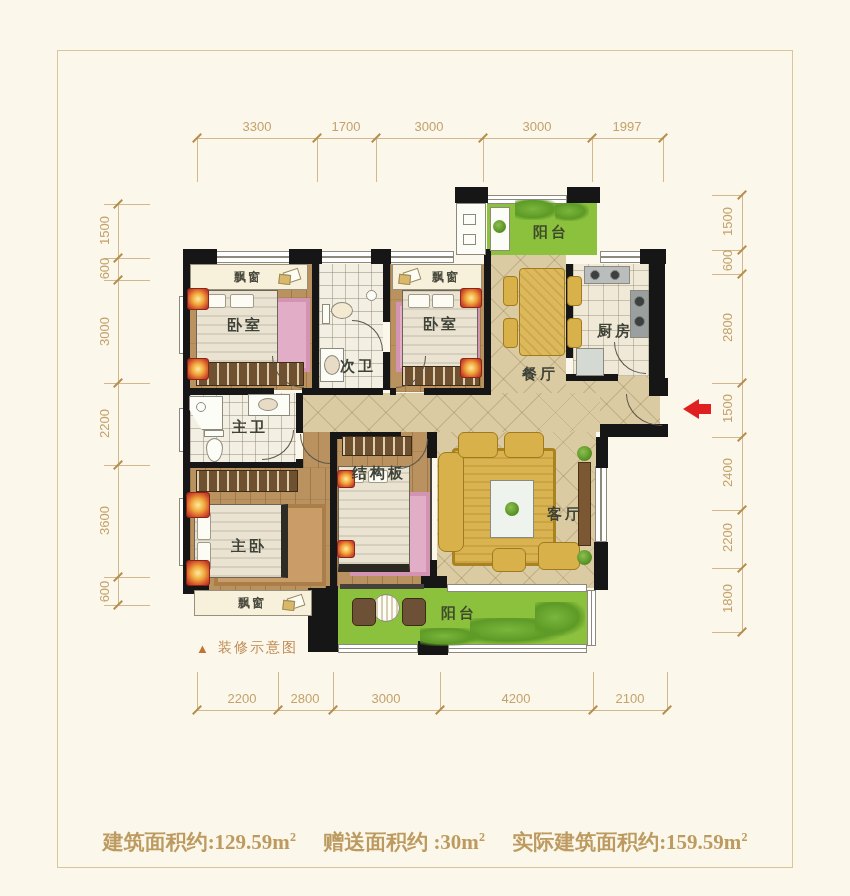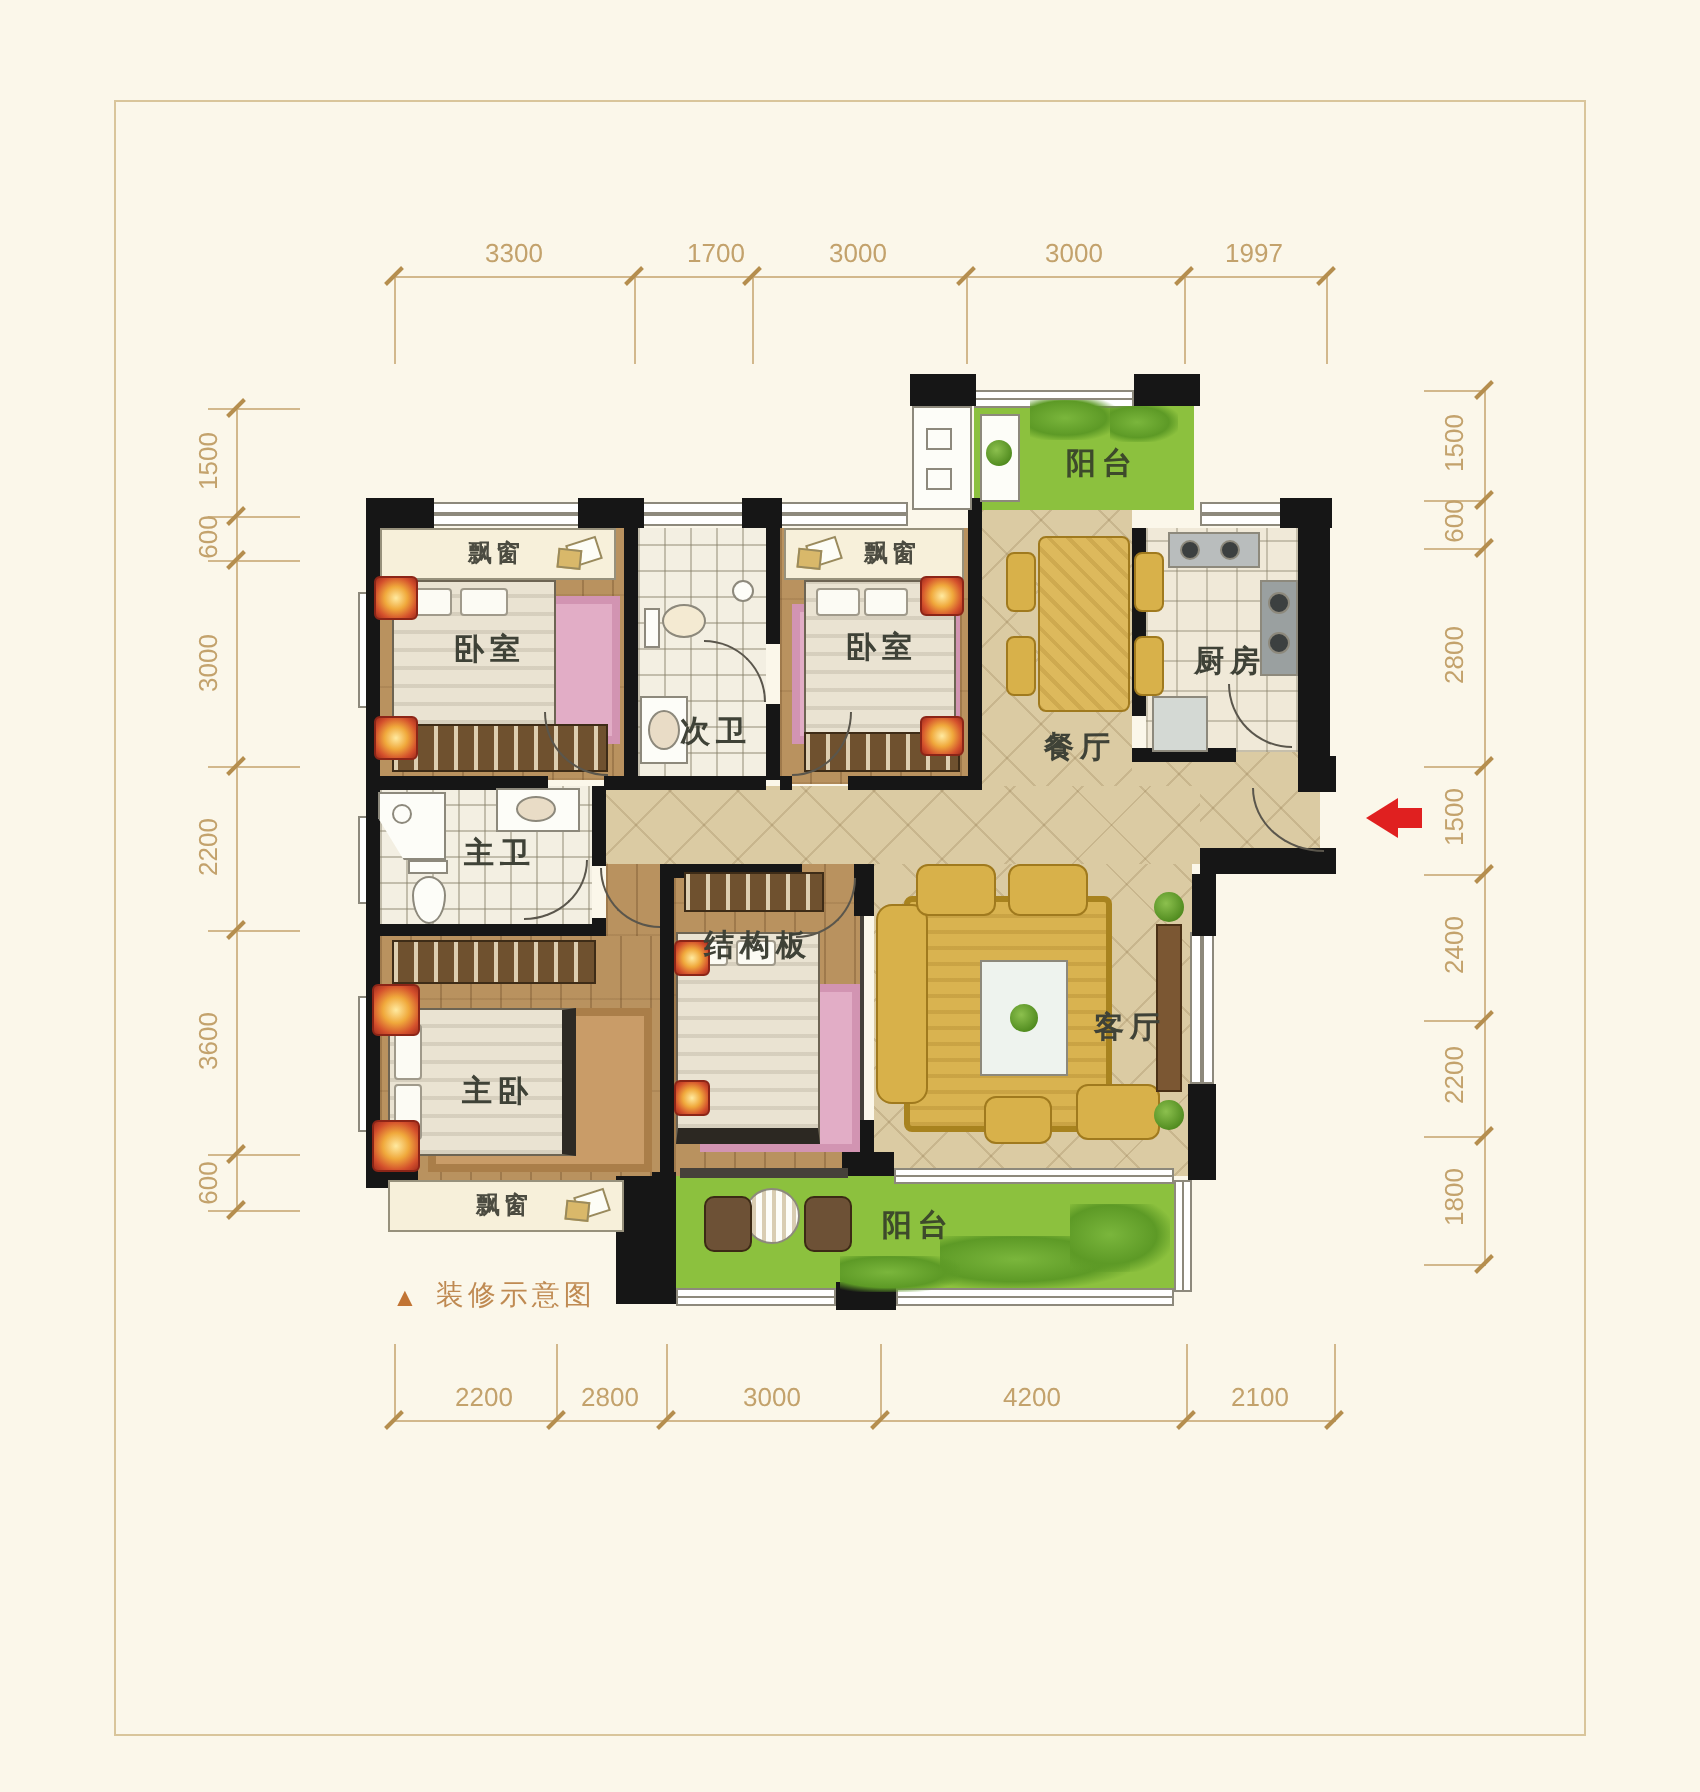--- a/index.html
+++ b/index.html
@@ -59,21 +59,21 @@
   <div class="dline" style="left:483px;top:138px;width:1px;height:44px"></div>
   <div class="dline" style="left:592px;top:138px;width:1px;height:44px"></div>
   <div class="dline" style="left:663px;top:138px;width:1px;height:44px"></div>
   <div class="tick" style="left:191px;top:137px"></div>
   <div class="tick" style="left:311px;top:137px"></div>
   <div class="tick" style="left:370px;top:137px"></div>
   <div class="tick" style="left:477px;top:137px"></div>
   <div class="tick" style="left:586px;top:137px"></div>
   <div class="tick" style="left:657px;top:137px"></div>
   <div class="dimnum" style="left:227px;top:119px">3300</div>
-  <div class="dimnum" style="left:328px;top:119px">1700</div>
+  <div class="dimnum" style="left:316px;top:119px">1700</div>
   <div class="dimnum" style="left:399px;top:119px">3000</div>
   <div class="dimnum" style="left:507px;top:119px">3000</div>
   <div class="dimnum" style="left:597px;top:119px">1997</div>
 
   <div class="dline" style="left:197px;top:710px;width:471px;height:1px"></div>
   <div class="dline" style="left:197px;top:672px;width:1px;height:38px"></div>
   <div class="dline" style="left:278px;top:672px;width:1px;height:38px"></div>
   <div class="dline" style="left:333px;top:672px;width:1px;height:38px"></div>
   <div class="dline" style="left:440px;top:672px;width:1px;height:38px"></div>
   <div class="dline" style="left:593px;top:672px;width:1px;height:38px"></div>
@@ -324,13 +324,18 @@
   <div class="rlabel" style="left:249px;top:546px">主卧</div>
   <div class="rlabel" style="left:565px;top:514px">客厅</div>
   <div class="rlabel green-t" style="left:459px;top:613px">阳台</div>
 
   <div class="caption">
     <span class="tri">▲</span>
     <span>装修示意图</span>
   </div>
 
 
+  <div class="areas">
+    <span class="seg"><span>建筑面积约:129.59m</span><sup>2</sup></span>
+    <span class="seg"><span>赠送面积约 :30m</span><sup>2</sup></span>
+    <span class="seg"><span>实际建筑面积约:159.59m</span><sup>2</sup></span>
+  </div>
 </div>
 
 </body></html>

